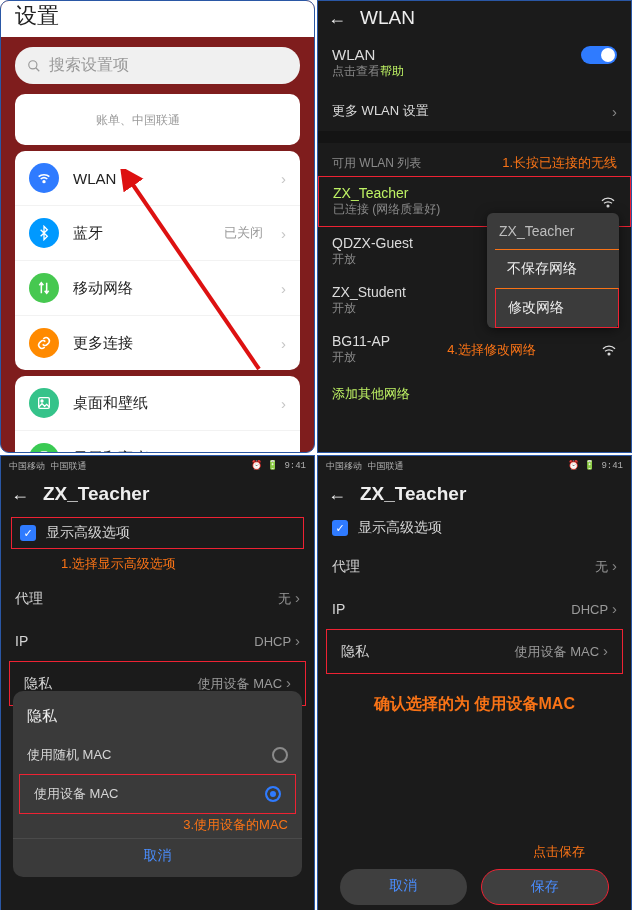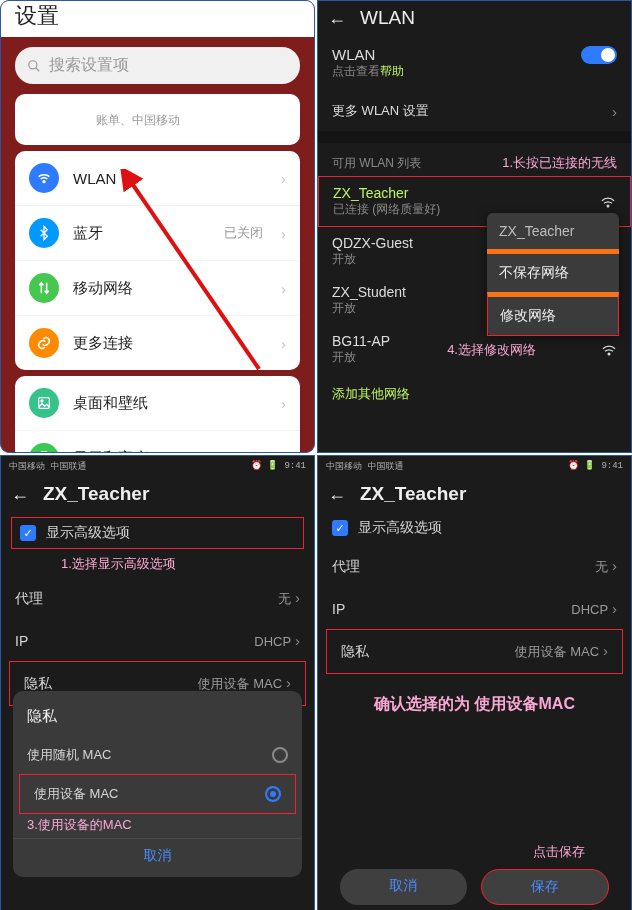--- a/index.html
+++ b/index.html
@@ -97,30 +97,30 @@
   }
   .toggle::after {
     content:""; position:absolute; right:2px; top:2px;
     width:14px; height:14px; border-radius:50%; background:#fff;
   }
   .wifi-item { padding:8px 14px; }
   .wifi-item .name { font-size:14px; }
   .wifi-item .sub  { font-size:12px; color:#8a8a8a; }
   .wifi-icon { color:#cfcfcf; font-size:14px; }
   .redbox { border:1px solid #e23; }
-  .anno { color:#f9a8d4; font-size:13px; }
+  .anno { color:#f97316; font-size:13px; }
   .popup {
     position:absolute; right:12px; top:212px;
     background:#3b3b3b; color:#eee; border-radius:6px;
     width:132px; box-shadow:0 2px 12px rgba(0,0,0,.5);
     font-size:14px;
   }
   .popup .pt { padding:10px 12px; }
   .popup .ph { color:#bdbdbd; }
-  .popup .pb { border-top:5px solid #f97316; }
+  .popup .pb { border-top:1px solid #f97316;margin-left:8px; }
   
   .statusbar {
     display:flex; justify-content:space-between;
     font-size:9px; color:#b0b0b0; padding:4px 8px;font-family:Liberation Mono, monospace;
   }
   .checkbox {
     width:16px; height:16px; border-radius:3px;
     background:#2f7bff; display:inline-flex;
     align-items:center; justify-content:center;
     color:#fff; font-size:11px; flex:none;
@@ -171,21 +171,21 @@
     <span>
       <svg width="14" height="14" viewBox="0 0 24 24" fill="none" stroke="#9a9a9a" stroke-width="2">
           <circle cx="10" cy="10" r="7"></circle>
           <line x1="21" y1="21" x2="15" y2="15"></line>
         </svg>
     </span>
     <span>搜索设置项</span>
   </div>
 
   <div class="p1-card">
-    <div class="p1-hint">账单、中国移动</div>
+    <div class="p1-hint">账单、中国联通</div>
   </div>
 
   <div class="p1-card">
     <div class="p1-row">
       <span class="p1-icon bg-blue">
         <svg width="16" height="16" viewBox="0 0 24 24" fill="none" stroke="#fff" stroke-width="2.3">
             <path d="M4 10c4-4 12-4 16 0"></path>
             <path d="M7 13.5c3-2.5 7-2.5 10 0"></path>
             <circle cx="12" cy="17.5" r="1.4" fill="#fff"></circle>
           </svg>
@@ -377,21 +377,21 @@
   <div class="sheet">
     <div class="sheet-title">隐私</div>
     <div class="sheet-row">
       <span>使用随机 MAC</span>
       <span class="radio"></span>
     </div>
     <div class="sheet-row redbox" style="margin:0 6px">
       <span>使用设备 MAC</span>
       <span class="radio on"></span>
     </div>
-    <div class="anno" style="text-align:left;padding:2px 14px 4px">3.使用设备的MAC</div>
+    <div class="anno" style="text-align:right;padding:2px 14px 4px">3.使用设备的MAC</div>
     <div class="cancel-row">取消</div>
   </div>
 </div>
 
 <div class="panel dark">
   <div class="statusbar">
     <span>中国移动 中国联通</span>
     <span>⏰ 🔋 <span>9:41</span></span>
   </div>
   <div class="hdr">

